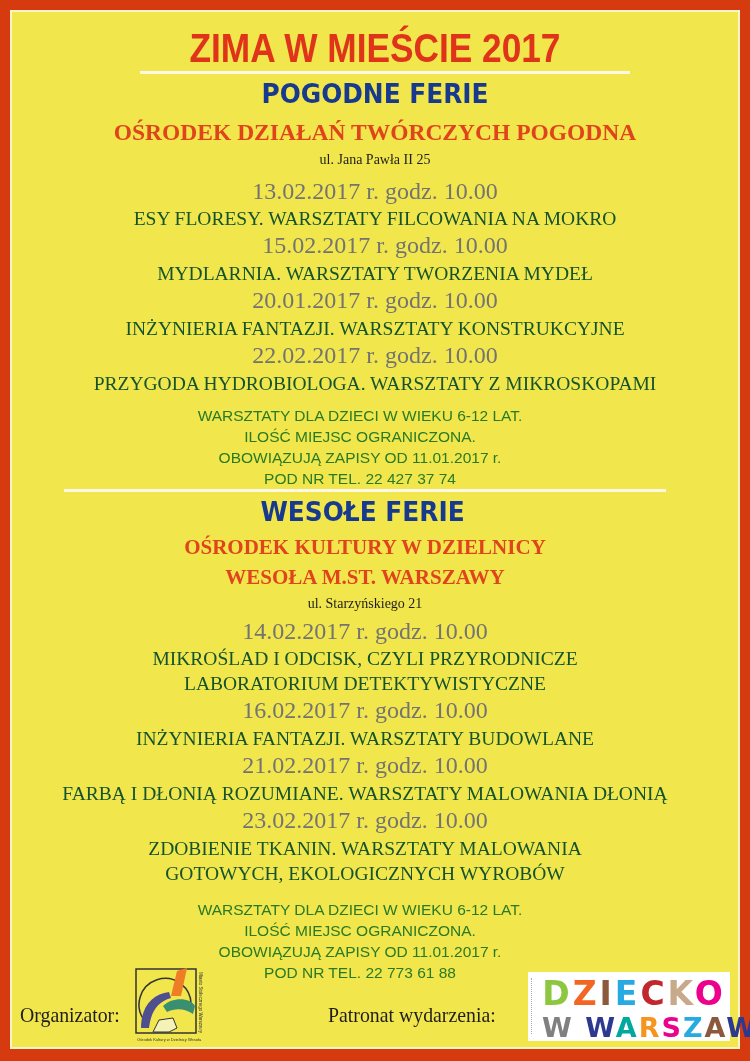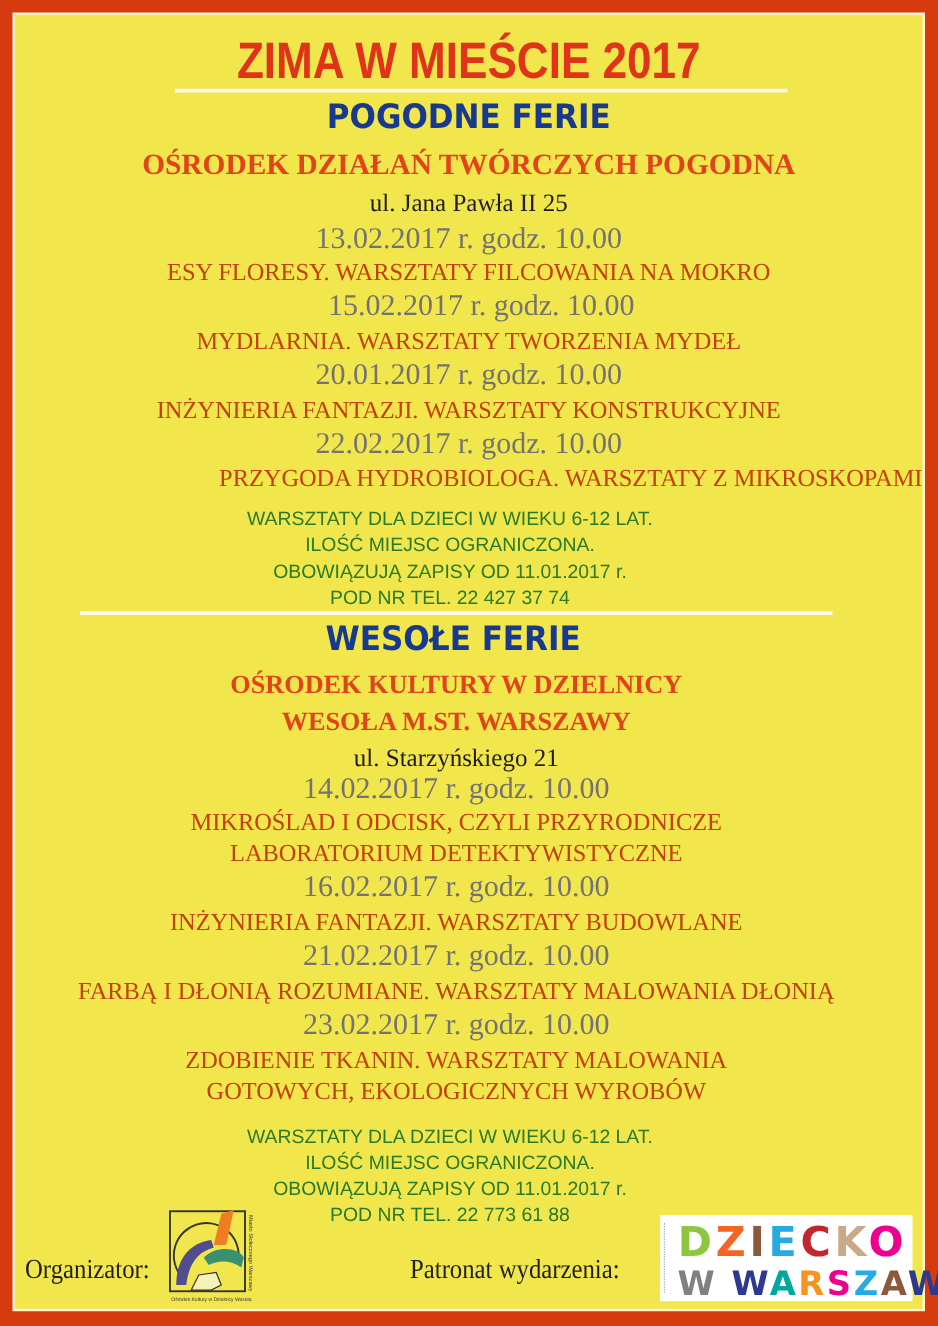--- a/index.html
+++ b/index.html
@@ -27,27 +27,27 @@
   .section-title {
     font-family: "DejaVu Sans", sans-serif; font-weight: bold;
     color: #173a8f; font-size: 27px;
     transform: scaleX(0.92); transform-origin: center;
   }
   .venue {
     font-family: "Liberation Serif", serif; font-weight: bold;
     color: #e0441c; font-size: 23.5px;
   }
   .address {
-    font-family: "Liberation Serif", serif; color: #1e1e1e; font-size: 20px;
+    font-family: "Liberation Serif", serif; color: #1e1e1e; font-size: 14px;
   }
   .date {
     font-family: "Liberation Serif", serif; color: #737373; font-size: 24px;
   }
   .activity {
-    font-family: "Liberation Serif", serif; color: #c2410c; font-size: 19.5px;
+    font-family: "Liberation Serif", serif; color: #14532d; font-size: 19.5px;
   }
   .info {
     font-family: "Liberation Sans", sans-serif; color: #2a7a25; font-size: 15.5px;
   }
   .divider {
     position: absolute; height: 3px; background: #fdf9e6;
   }
   .footer-label {
     position: absolute; font-family: "Liberation Serif", serif; color: #1e1e1e; font-size: 22px;
     transform: scaleX(0.9); transform-origin: left;
@@ -83,21 +83,21 @@
     <div class="line venue" style="top:107px;">OŚRODEK DZIAŁAŃ TWÓRCZYCH POGODNA</div>
     <div class="line address" style="top:140px;">ul. Jana Pawła II 25</div>
 
     <div class="line date" style="top:166px;">13.02.2017 r. godz. 10.00</div>
     <div class="line activity" style="top:196px;">ESY FLORESY. WARSZTATY FILCOWANIA NA MOKRO</div>
     <div class="line date" style="top:220px;padding-left:20px;">15.02.2017 r. godz. 10.00</div>
     <div class="line activity" style="top:251px;">MYDLARNIA. WARSZTATY TWORZENIA MYDEŁ</div>
     <div class="line date" style="top:275px;">20.01.2017 r. godz. 10.00</div>
     <div class="line activity" style="top:306px;">INŻYNIERIA FANTAZJI. WARSZTATY KONSTRUKCYJNE</div>
     <div class="line date" style="top:330px;">22.02.2017 r. godz. 10.00</div>
-    <div class="line activity" style="top:361px;text-align:right;">PRZYGODA HYDROBIOLOGA. WARSZTATY Z MIKROSKOPAMI</div>
+    <div class="line activity" style="top:361px;">PRZYGODA HYDROBIOLOGA. WARSZTATY Z MIKROSKOPAMI</div>
 
     <div class="line info" style="top:395px; left:-30px;">WARSZTATY DLA DZIECI W WIEKU 6-12 LAT.</div>
     <div class="line info" style="top:416px; left:-30px;">ILOŚĆ MIEJSC OGRANICZONA.</div>
     <div class="line info" style="top:437px; left:-30px;">OBOWIĄZUJĄ ZAPISY OD 11.01.2017 r.</div>
     <div class="line info" style="top:458px; left:-30px;">POD NR TEL. 22 427 37 74</div>
 
     <div class="divider" style="left:52px; width:602px; top:477px;"></div>
 
     <div class="line section-title" style="top:484px; left:-25px;">WESOŁE FERIE</div>
     <div class="line venue" style="top:523px; left:-20px; font-size:21px;">OŚRODEK KULTURY W DZIELNICY</div>

